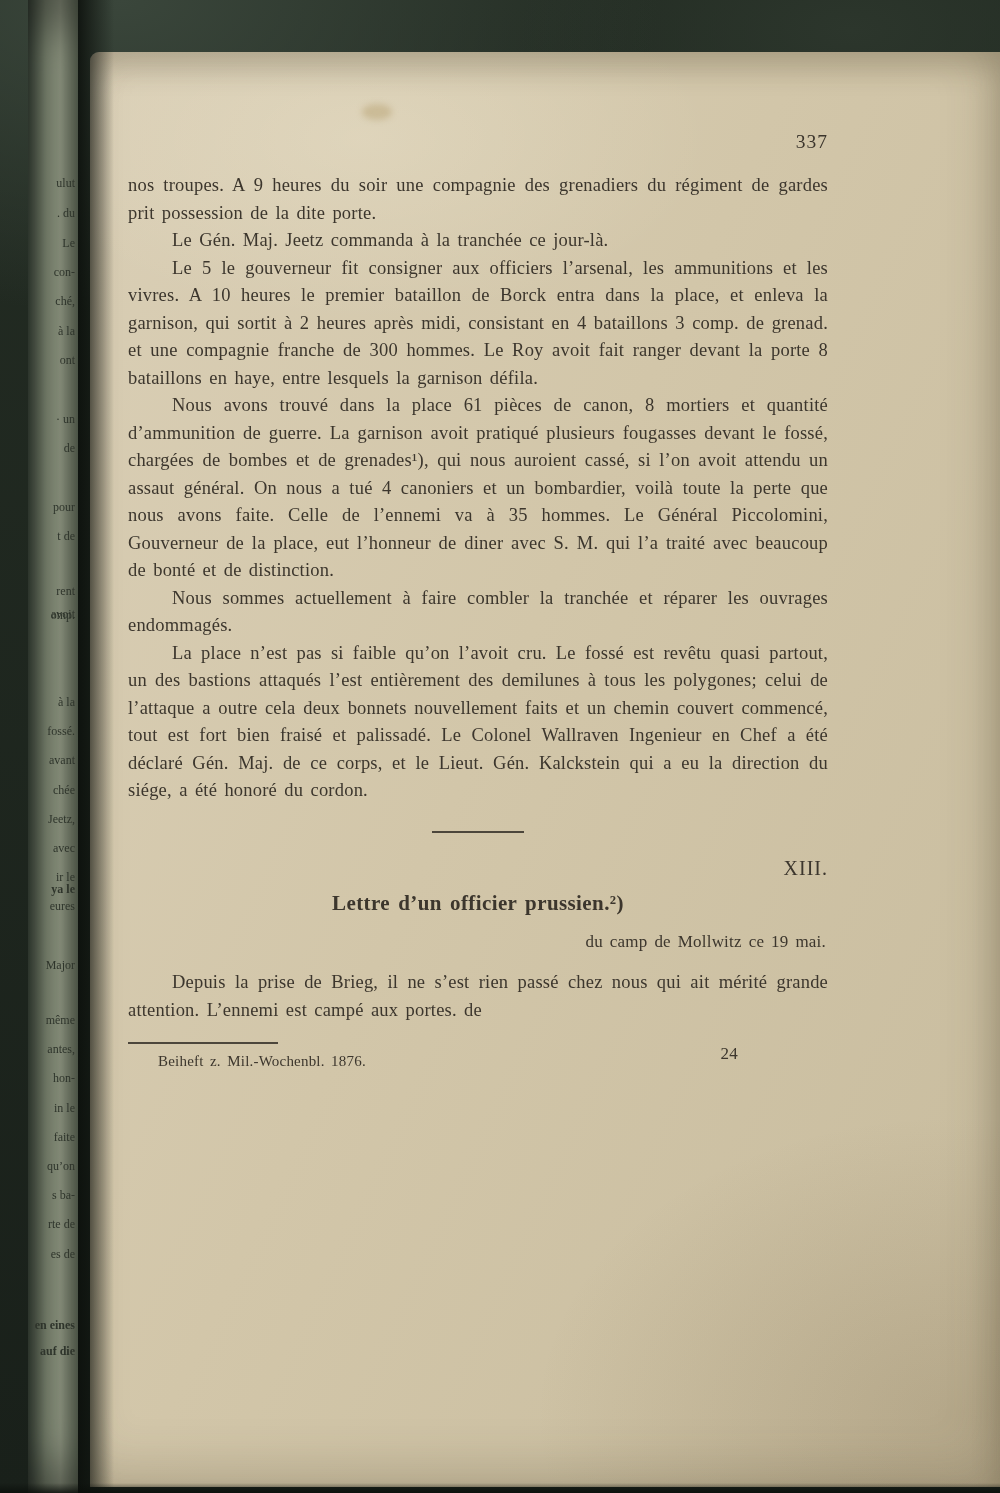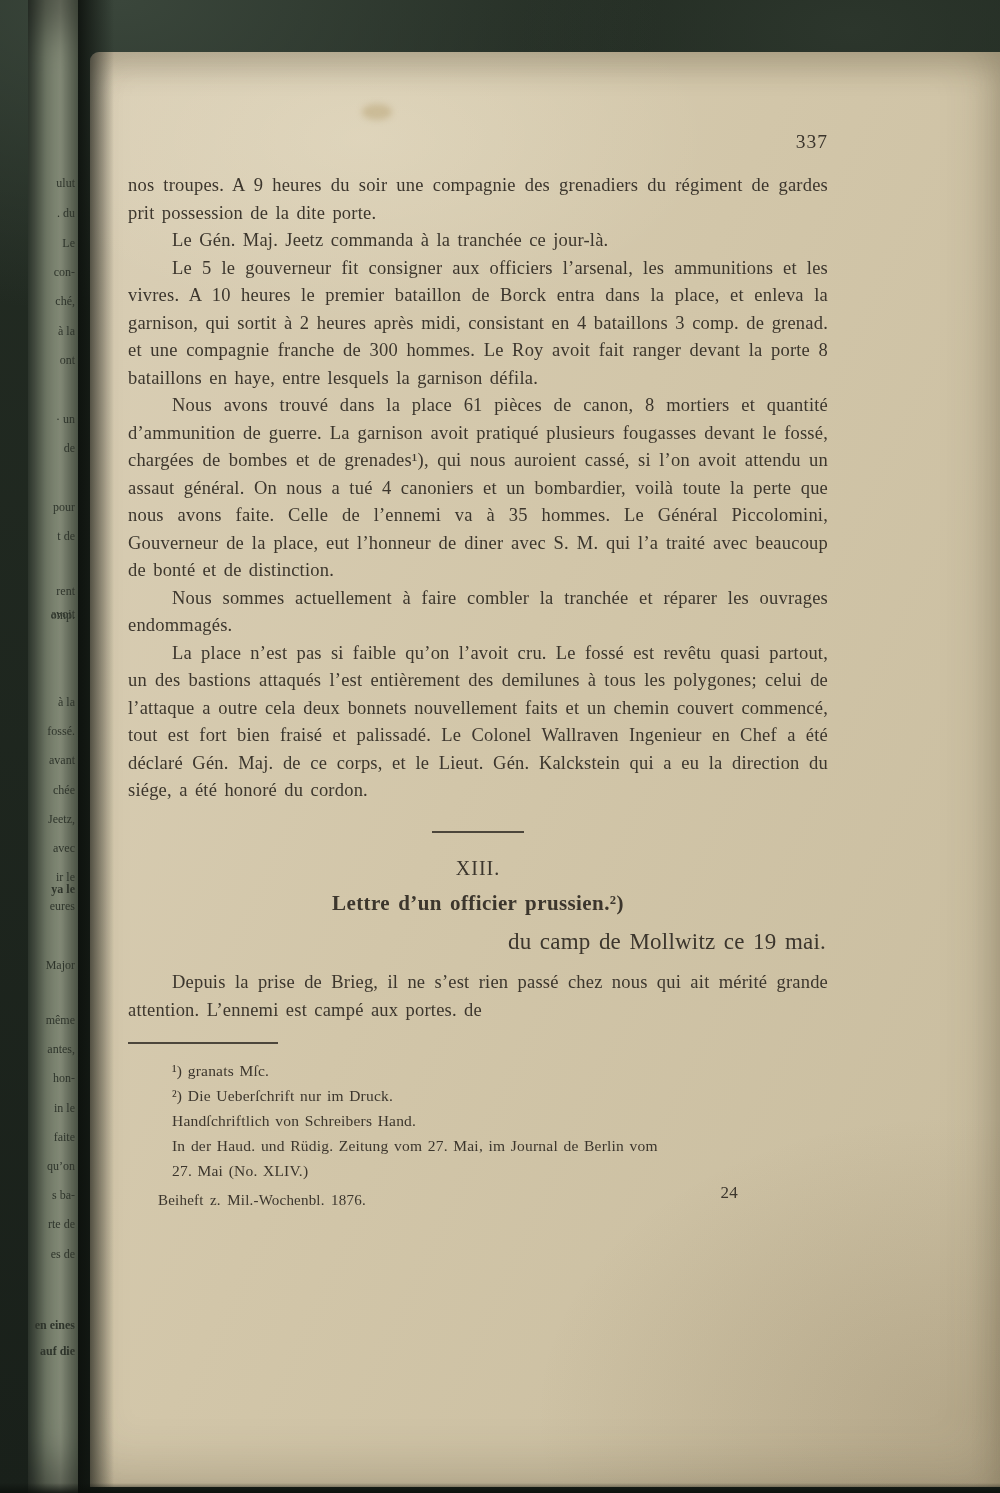--- a/index.html
+++ b/index.html
@@ -28,23 +28,23 @@
   .stain{position:absolute;left:272px;top:52px;width:30px;height:16px;border-radius:50%;
     background:rgba(155,125,60,0.28);filter:blur(3px);}
   .pagenum{position:absolute;top:79px;left:38px;width:700px;text-align:right;
     font-family:"Liberation Serif","DejaVu Serif",serif;font-size:19.5px;color:#3b352c;letter-spacing:1px;}
   .text-col{position:absolute;top:120px;left:38px;width:700px;
     font-family:"Liberation Serif","DejaVu Serif",serif;font-size:18.5px;line-height:27.5px;
     color:#3c362d;text-align:justify;letter-spacing:0.2px;word-spacing:2.5px;}
   .text-col p{margin:0;text-indent:44px;}
   .text-col p.noindent{text-indent:0;}
   .section-rule{width:92px;height:2px;background:#4c463b;margin:26px auto 0 auto;}
-  .sec-num{text-align:center;margin-top:22px;font-size:20px;letter-spacing:1px;}
+  .sec-num{text-align:right;margin-top:22px;font-size:20px;letter-spacing:1px;}
   .sec-title{text-align:center;margin-top:8px;font-size:21px;font-weight:bold;letter-spacing:0.4px;}
-  .dateline{text-align:right;margin-top:10px;font-size:23px;padding-right:2px;}
+  .dateline{text-align:right;margin-top:10px;font-size:17px;padding-right:2px;}
   .text-col p.opening{margin-top:14px;}
   .fn-rule{width:150px;height:1.5px;background:#4c463b;margin-top:18px;}
   .footnotes{margin-top:14px;font-size:15.5px;line-height:25px;text-align:left;word-spacing:1.5px;}
   .fn{margin:0;}
   .fn-a{margin-left:32px;}
   .fn-b{margin-left:32px;}
   .fn-c{margin-left:55px;}
   .fn-d{margin-left:58px;text-align:justify;}
   .fn-e{margin-left:82px;}
   .footer{display:flex;align-items:flex-start;margin-top:4px;font-size:15px;}
@@ -149,27 +149,20 @@
       <div class="section-rule"></div>
 
       <div class="sec-num">XIII.</div>
       <div class="sec-title">Lettre d’un officier prussien.²)</div>
       <div class="dateline">du camp de Mollwitz ce 19 mai.</div>
 
       <p class="opening">Depuis la prise de Brieg, il ne s’est rien passé chez nous qui ait mérité grande attention.  L’ennemi est campé aux portes. de</p>
 
       <div class="fn-rule"></div>
 
-      <div class="footnotes">
-        <p class="fn fn-a">¹) granats Mſc.</p>
-        <p class="fn fn-b">²) Die Ueberſchrift nur im Druck.</p>
-        <p class="fn fn-c">Handſchriftlich von Schreibers Hand.</p>
-        <p class="fn fn-d">In der Haud. und Rüdig. Zeitung vom 27. Mai, im Journal de Berlin vom</p>
-        <p class="fn fn-e">27. Mai (No. XLIV.)</p>
-      </div>
 
       <div class="footer">
         <span class="imprint">Beiheft z. Mil.-Wochenbl.  1876.</span>
         <span class="sig">24</span>
       </div>
     </div>
   </div>
 
   <div class="edge-bottom"></div>
 </div>

